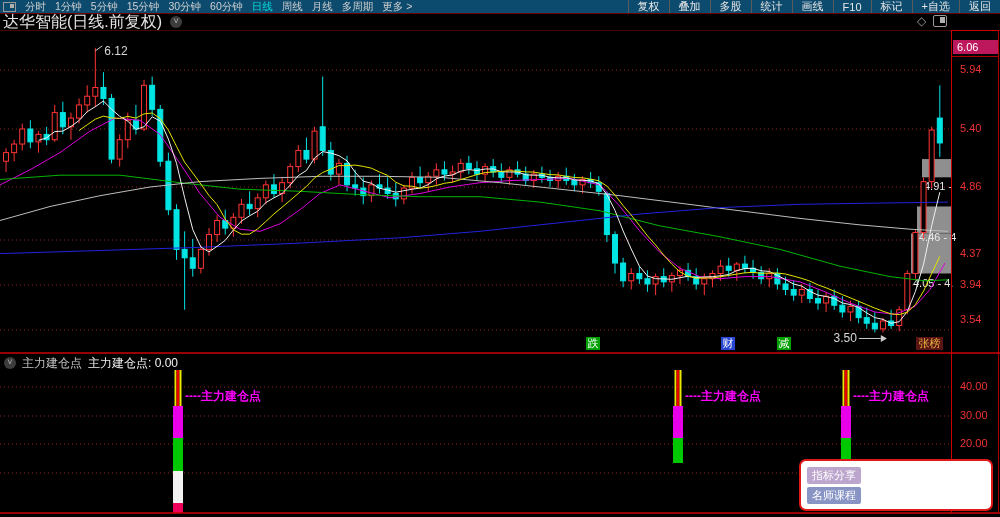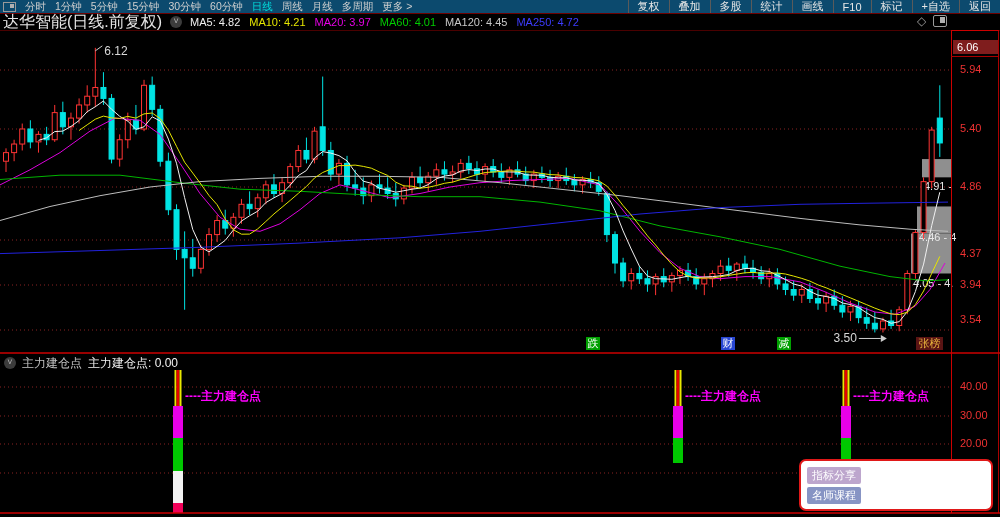--- a/index.html
+++ b/index.html
@@ -24,21 +24,21 @@
                font-size:9px;line-height:11px;text-align:center;display:inline-block;}
   .ma-item{font-size:11px;}
   #row-icons{position:absolute;top:15px;left:917px;display:flex;gap:7px;align-items:center;
              z-index:5;color:#979797;font-size:12px;line-height:12px;}
   .mini-win{width:12px;height:10px;border:1px solid #9a9a9a;border-radius:2px;position:relative;display:inline-block;}
   .mini-win::after{content:"";position:absolute;right:1px;top:1px;width:5px;height:6px;background:#b0b0b0;}
   #quote-row{position:absolute;top:31px;left:3px;height:15px;display:flex;gap:7px;
              align-items:center;z-index:5;white-space:nowrap;font-size:11px;}
   #axis-col{position:absolute;top:30px;left:952px;width:47px;height:483px;z-index:4;}
   .axis-label{position:absolute;font-size:11px;color:#ee3232;left:8px;white-space:nowrap;}
-  .high-box{position:absolute;left:1px;width:45px;height:14px;background:#7f1d1d;color:#ffffff;
+  .high-box{position:absolute;left:1px;width:45px;height:14px;background:#be185d;color:#ffffff;
             font-size:11px;line-height:14px;padding-left:4px;box-sizing:border-box;}
   #sub-header{position:absolute;top:356px;left:4px;height:14px;display:flex;gap:6px;
               align-items:center;z-index:5;white-space:nowrap;}
   .sub-title{font-size:12px;color:#c4c4c4;}
   .sub-value{font-size:12px;color:#f2f2f2;}
   #watermark{position:absolute;left:799px;top:459px;width:194px;height:52px;background:#ffffff;
              border:2px solid #e01818;border-radius:7px;display:flex;align-items:center;
              justify-content:space-between;padding:3px 6px;box-sizing:border-box;z-index:6;}
   .wm-title{font-size:20px;font-weight:bold;letter-spacing:2px;
             background:linear-gradient(90deg,#e04848,#c05590,#7a68c8);
@@ -392,28 +392,20 @@
         <span class="tb-btn">标记</span>
         <span class="tb-btn">+自选</span>
         <span class="tb-btn">返回</span>
       </div>
   </div>
   <div id="tb-border"></div>
 
   <div id="info-row">
     <span id="stock-title">达华智能(日线.前复权)</span>
     <span class="chev-circle">˅</span>
-    <span id="ma-legend" style="display:flex;gap:9px;">
-        <span class="ma-item" style="color: rgb(240, 240, 240);">MA5: 4.82</span>
-        <span class="ma-item" style="color: rgb(230, 230, 0);">MA10: 4.21</span>
-        <span class="ma-item" style="color: rgb(230, 0, 230);">MA20: 3.97</span>
-        <span class="ma-item" style="color: rgb(0, 204, 0);">MA60: 4.01</span>
-        <span class="ma-item" style="color: rgb(200, 200, 200);">MA120: 4.45</span>
-        <span class="ma-item" style="color: rgb(60, 60, 255);">MA250: 4.72</span>
-      </span>
   </div>
 
   <div id="row-icons">
     <span>◇</span>
     <span class="mini-win"></span>
   </div>
 
 
   <div id="axis-col">
       <div class="high-box" style="top: 10px;">6.06</div>

